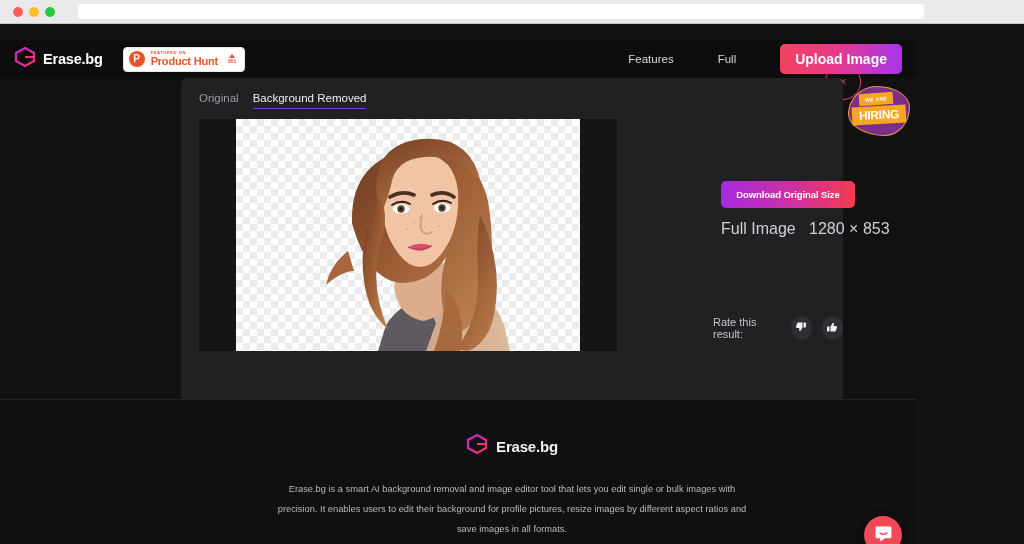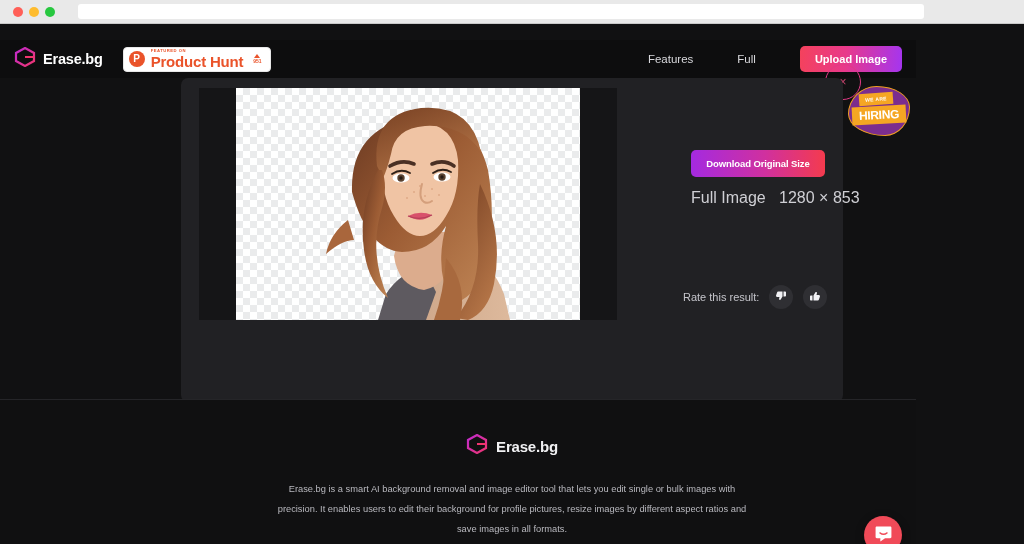--- a/index.html
+++ b/index.html
@@ -46,29 +46,29 @@
     display:flex; align-items:center; gap:6px; padding:0 8px 0 5px;
     border:1px solid #e7e7e7;
   }
   .ph-logo{
     width:16px; height:16px; border-radius:50%; background:#ea532a;
     display:flex; align-items:center; justify-content:center;
     color:#fff; font-size:10px; font-weight:800; line-height:1;
   }
   .ph-text{ display:flex; flex-direction:column; line-height:1; }
   .ph-sub{ font-size:4.2px; font-weight:700; color:#ea532a; letter-spacing:.5px; }
-  .ph-main{ font-size:15px; font-weight:800; color:#ea532a; letter-spacing:-.2px; margin-top:1px; }
+  .ph-main{ font-size:11px; font-weight:800; color:#ea532a; letter-spacing:-.2px; margin-top:1px; }
   .ph-votes{ display:flex; flex-direction:column; align-items:center; margin-left:4px; line-height:1; }
   .ph-caret{ width:0;height:0;border-left:3.5px solid transparent;border-right:3.5px solid transparent;border-bottom:4px solid #ea532a; }
   .ph-count{ font-size:5px; font-weight:800; color:#ea532a; margin-top:1.5px; }
 
   .nav{ margin-left:auto; display:flex; align-items:center; gap:44px; }
   .nav-link{ font-size:11.5px; color:#d9d9dd; text-decoration:none; }
   .upload-btn{
-    font-size:11px; font-weight:700; color:#fff; border:none; cursor:pointer;
+    font-size:14px; font-weight:700; color:#fff; border:none; cursor:pointer;
     padding:7px 15px; border-radius:5px;
     background:linear-gradient(95deg,#f4425c 0%,#e8398b 45%,#a435f0 100%);
   }
 
   
   .click-ring{
     position:absolute; left:825px; top:24px; width:36px; height:36px;
     border:1.4px solid #e23a86; border-radius:50%;
     display:flex; align-items:center; justify-content:center;
     color:#c9456f; font-size:12px; pointer-events:none;
@@ -101,21 +101,21 @@
     position:absolute; left:181px; top:38px; width:662px; height:324px;
     background:#212124; border-radius:7px;
   }
   .tabs{ display:flex; gap:14px; padding:14px 0 0 18px; align-items:flex-end; }
   .tab{
     font-size:11.5px; color:#9b9ba1; padding-bottom:4px; cursor:pointer;
     border-bottom:1.6px solid transparent;
   }
   .tab.active{ color:#eeeef2; border-bottom-color:#9b30d9; }
 
-  .card-body{ display:flex; padding:10px 0 0 18px; }
+  .card-body{ display:flex; padding:10px 0 0 18px;gap:30px; }
 
   .canvas{
     width:418px; height:232px; background:#151517;
     display:flex; align-items:center; justify-content:center;
   }
   .img-frame{
     width:344px; height:232px; position:relative; overflow:hidden;
     background-color:#ffffff;
     background-image:
       linear-gradient(45deg,#eaebec 25%,transparent 25%,transparent 75%,#eaebec 75%),
@@ -231,20 +231,24 @@
     <div class="hiring-top">
       <span>WE ARE</span>
     </div>
     <div class="hiring-main">
       <span>HIRING</span>
     </div>
   </div>
 
   <div class="card">
 
+    <div class="tabs">
+      <div class="tab">Original</div>
+      <div class="tab active">Background Removed</div>
+    </div>
 
     <div class="card-body">
 
       <div class="canvas">
         <div class="img-frame">
           <svg class="portrait" viewBox="0 0 344 232">
             <defs>
               <linearGradient id="hairG" x1="0" y1="0" x2="1" y2="1">
                 <stop offset="0" stop-color="#6b3a22"></stop>
                 <stop offset="0.45" stop-color="#9c5c34"></stop>

